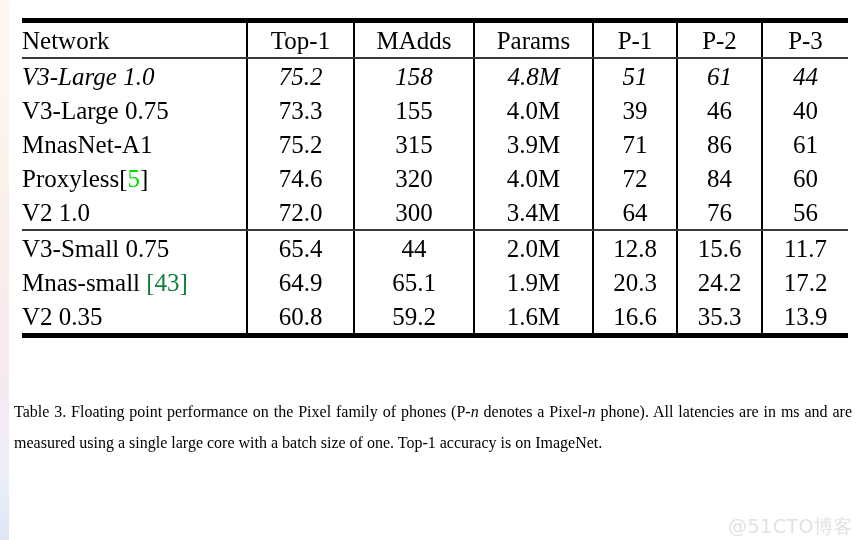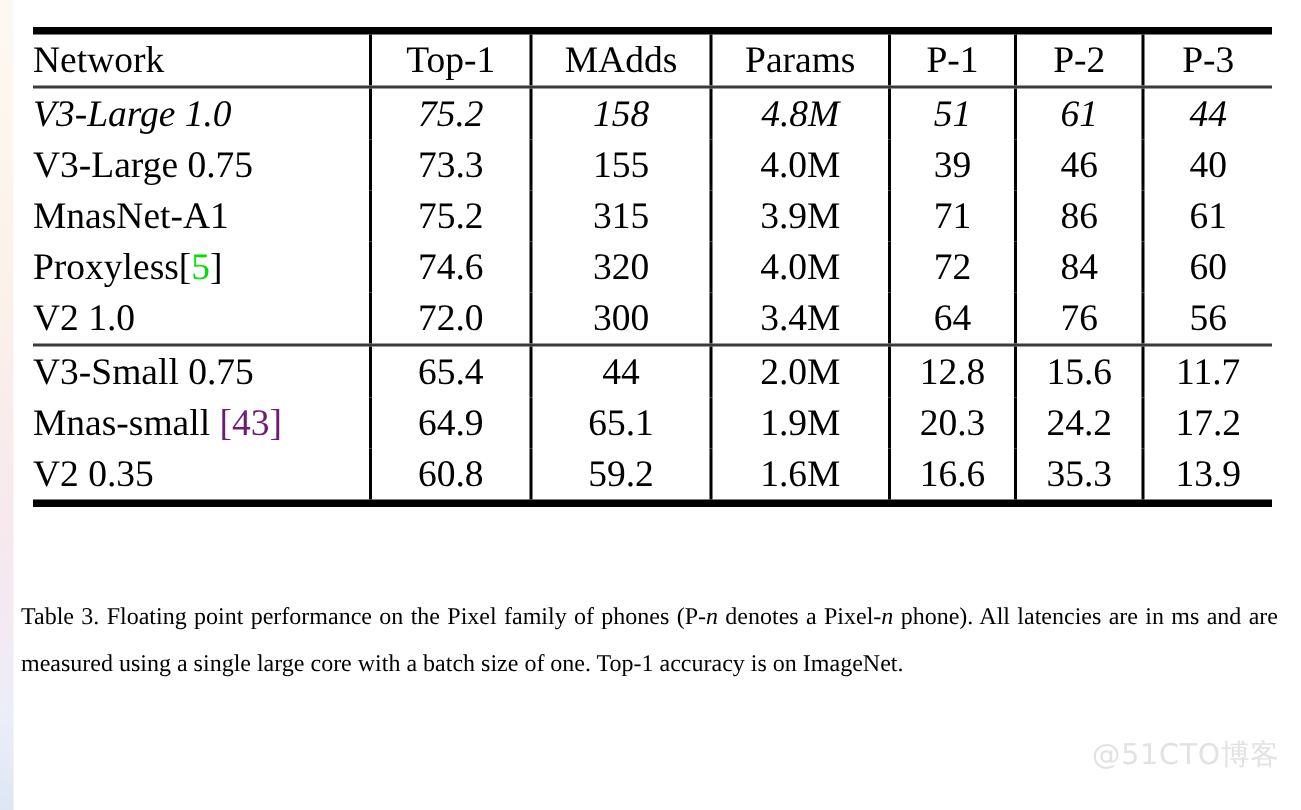--- a/index.html
+++ b/index.html
@@ -85,21 +85,21 @@
     text-align: center;
   }
   .bold {
     font-weight: bold;
     font-style: italic;
   }
   .cite {
     color: #00e000;
   }
   .cite-bracket-green {
-    color: #701a75;
+    color: #15803d;
   }
 
   
   col.c-network { width: 225px; }
   col.c-top1    { width: 107px; }
   col.c-madds   { width: 120px; }
   col.c-params  { width: 119px; }
   col.c-p1      { width: 84px; }
   col.c-p2      { width: 85px; }
   col.c-p3      { width: 86px; }
@@ -114,21 +114,21 @@
     line-height: 31px;
     text-align: justify;
     text-justify: inter-word;
   }
   #caption .it { font-style: italic; }
 
   
   #watermark {
     position: absolute;
     right: 14px;
-    bottom: 24px;
+    bottom: 0;
     font-family: "DejaVu Sans", "Liberation Sans", sans-serif;
     font-size: 19px;
     color: #e2e2e2;
     letter-spacing: 0.5px;
     user-select: none;
     z-index: 5;
   }
 </style>
 </head>
 <body>

